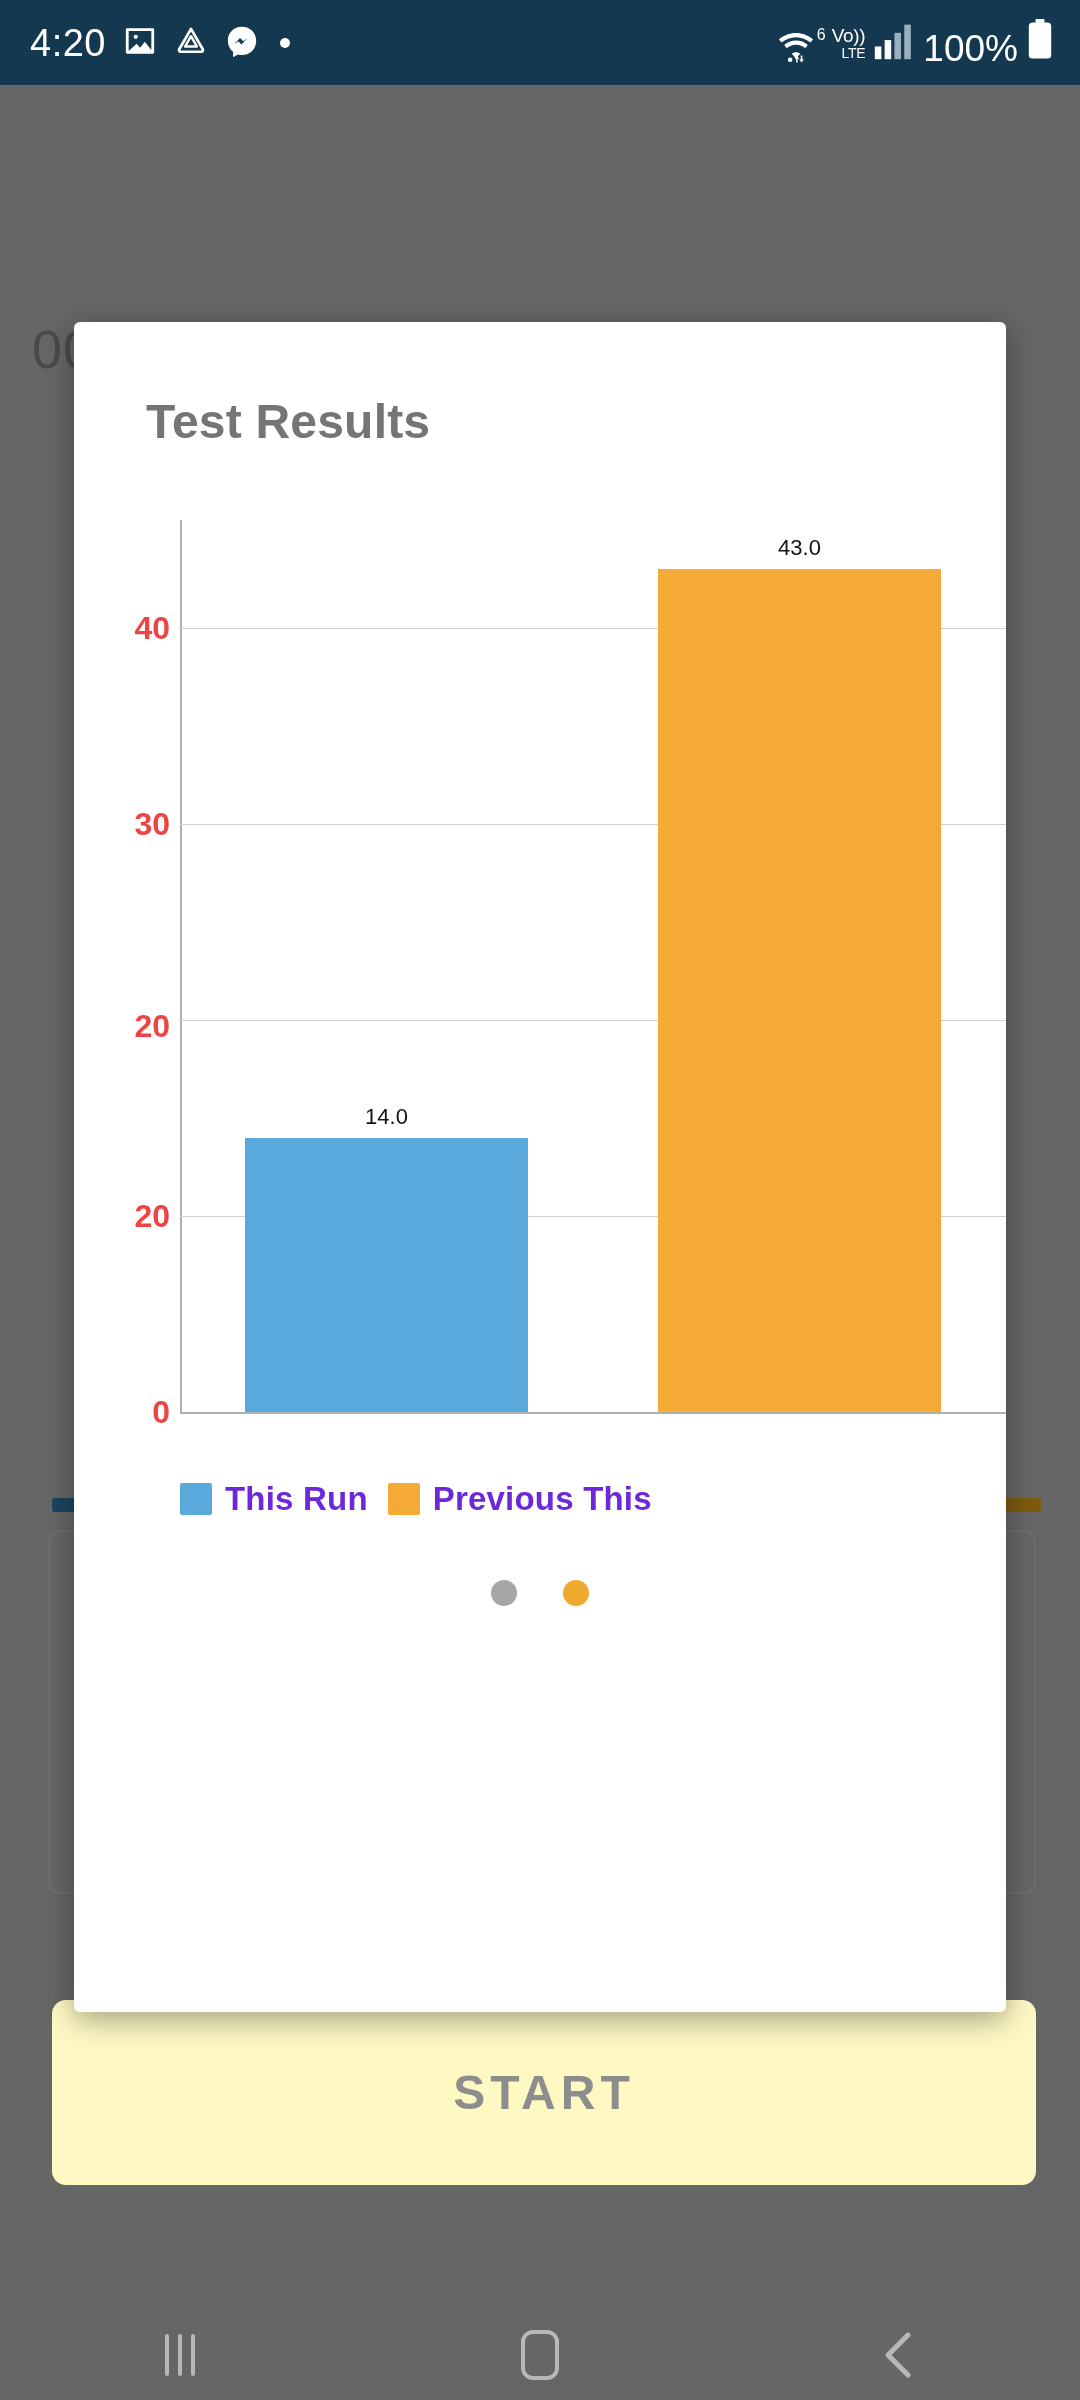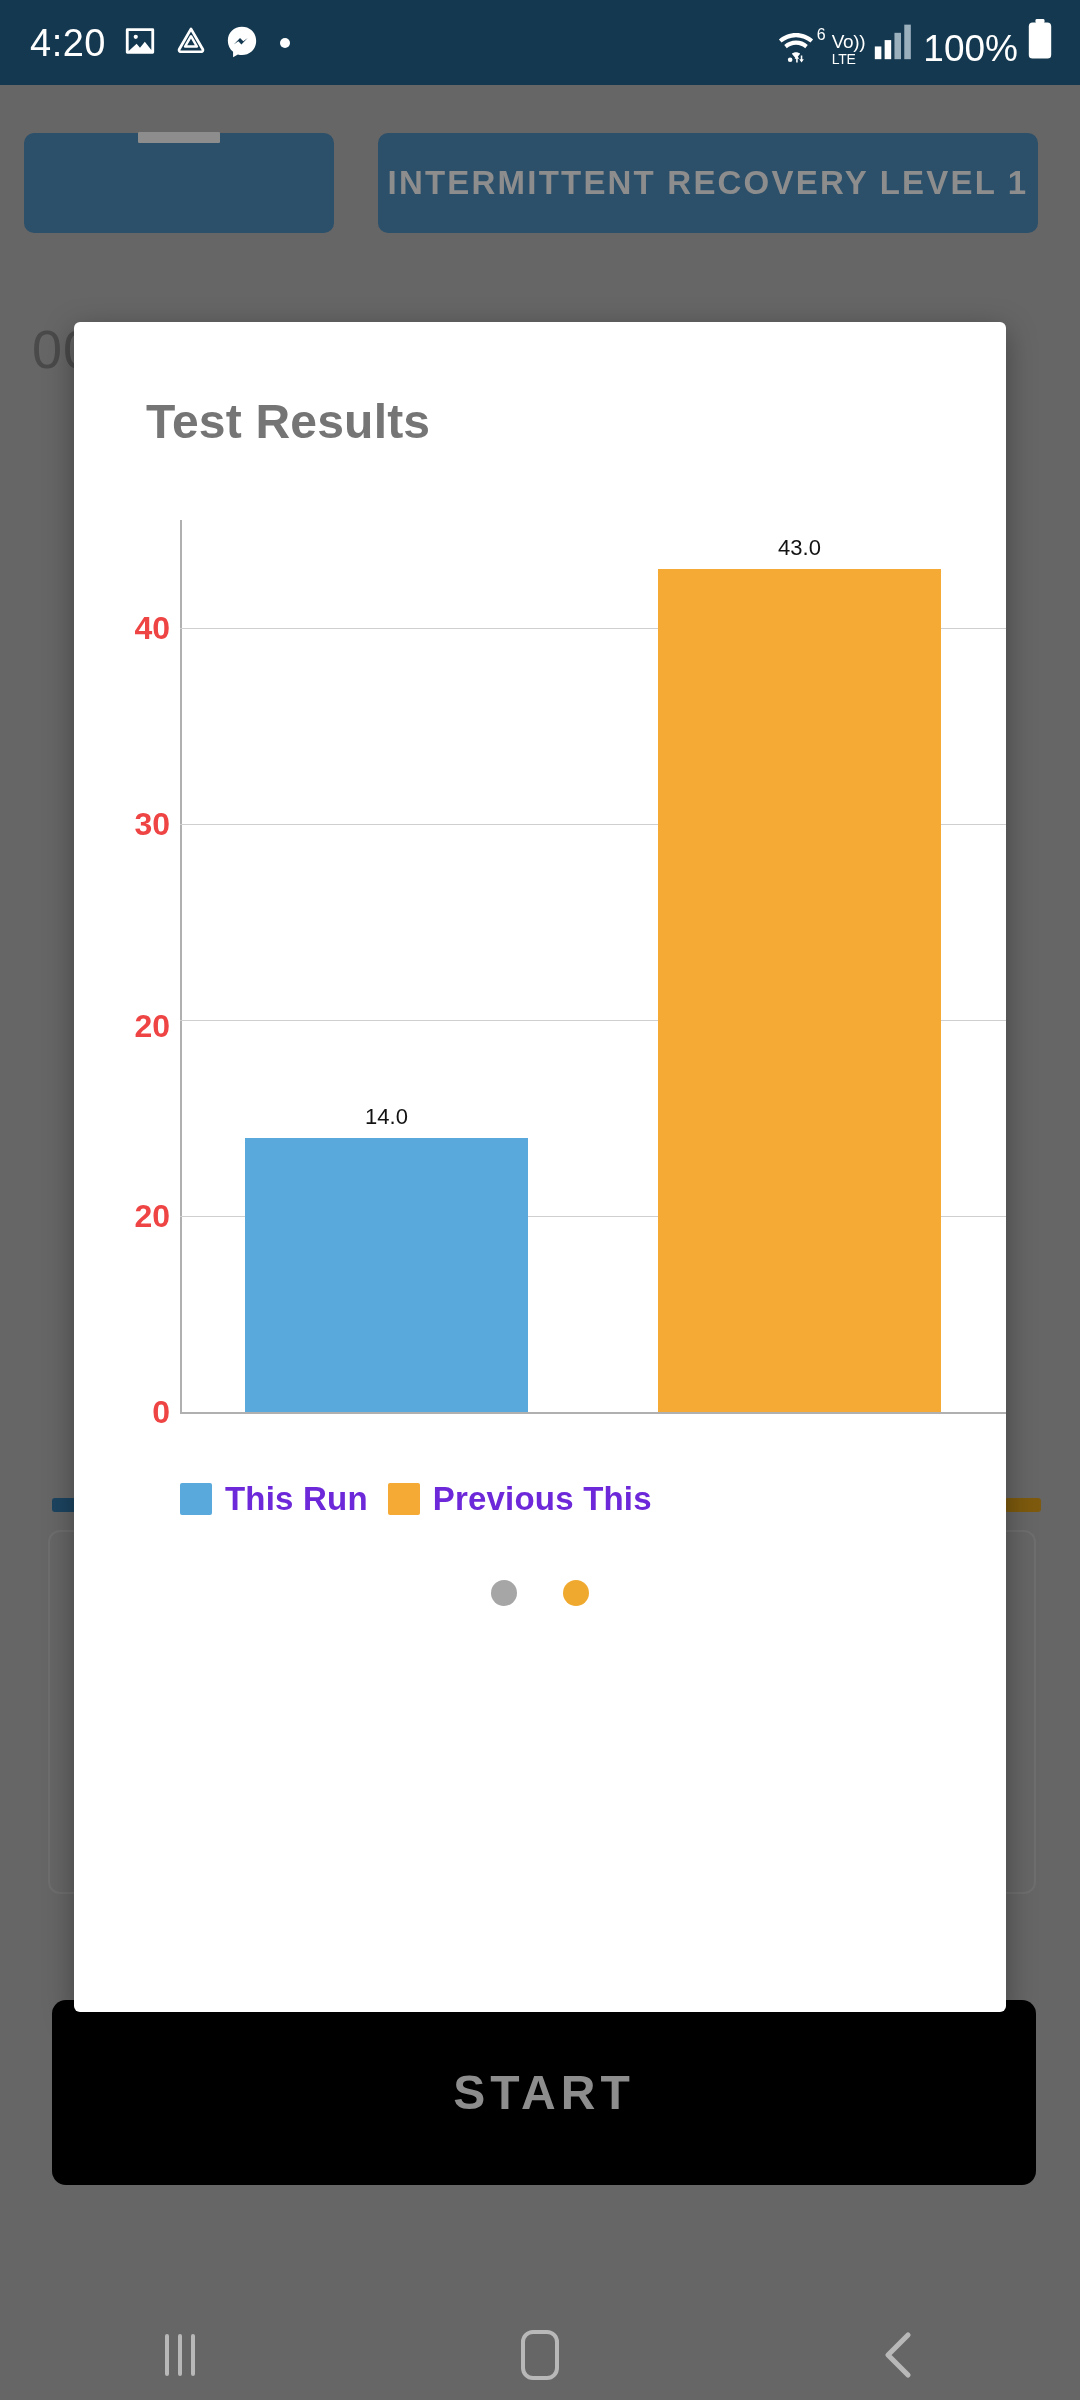--- a/index.html
+++ b/index.html
@@ -47,25 +47,25 @@
   .wifi-sup {
     position: absolute;
     right: -9px; top: 0px;
     color: #fff;
     font-size: 16px;
     line-height: 1;
   }
   .volte {
     display: flex;
     flex-direction: column;
-    align-items: flex-start;
+    align-items: flex-end;
     color: #fff;
     line-height: 1;
     margin-left: 7px;
-    margin-bottom: 1px;
+    margin-bottom: 7px;
   }
   .volte .v-top { font-size: 19px; letter-spacing: -0.3px; }
   .volte .v-bot { font-size: 14px; font-weight: 400; letter-spacing: -0.3px; margin-top: 1px;}
   #battery-pct {
     color: #ffffff;
     font-size: 37px;
     font-weight: 400;
     line-height: 1;
     margin-left: 2px;
   }
@@ -151,21 +151,21 @@
     background: #7d5a0d;
     border-radius: 3px;
     z-index: 9;
   }
 
   
   #start-button {
     position: absolute;
     left: 52px; top: 2000px;
     width: 984px; height: 185px;
-    background: #000000;
+    background: #fef9c3;
     border-radius: 14px;
     display: flex; align-items: center; justify-content: center;
     z-index: 10;
   }
   #start-label {
     color: #8d8d8d;
     font-size: 48px;
     font-weight: 700;
     letter-spacing: 5px;
   }
@@ -290,30 +290,20 @@
   }
   .dot { width: 26px; height: 26px; border-radius: 50%; }
 </style>
 </head>
 <body>
 
 <div id="screen">
 
   <div id="app-bg"></div>
 
-  <div id="topbar">
-    <div id="menu-button">
-      <span class="bar"></span>
-      <span class="bar"></span>
-      <span class="bar"></span>
-    </div>
-    <div id="title-button">
-      <span id="title-text">INTERMITTENT RECOVERY LEVEL 1</span>
-    </div>
-  </div>
 
   <div id="counter-text">00</div>
 
   <div id="bg-card"></div>
   <div id="bg-chip-left"></div>
   <div id="bg-chip-right"></div>
 
   <div id="start-button">
     <span id="start-label">START</span>
   </div>

